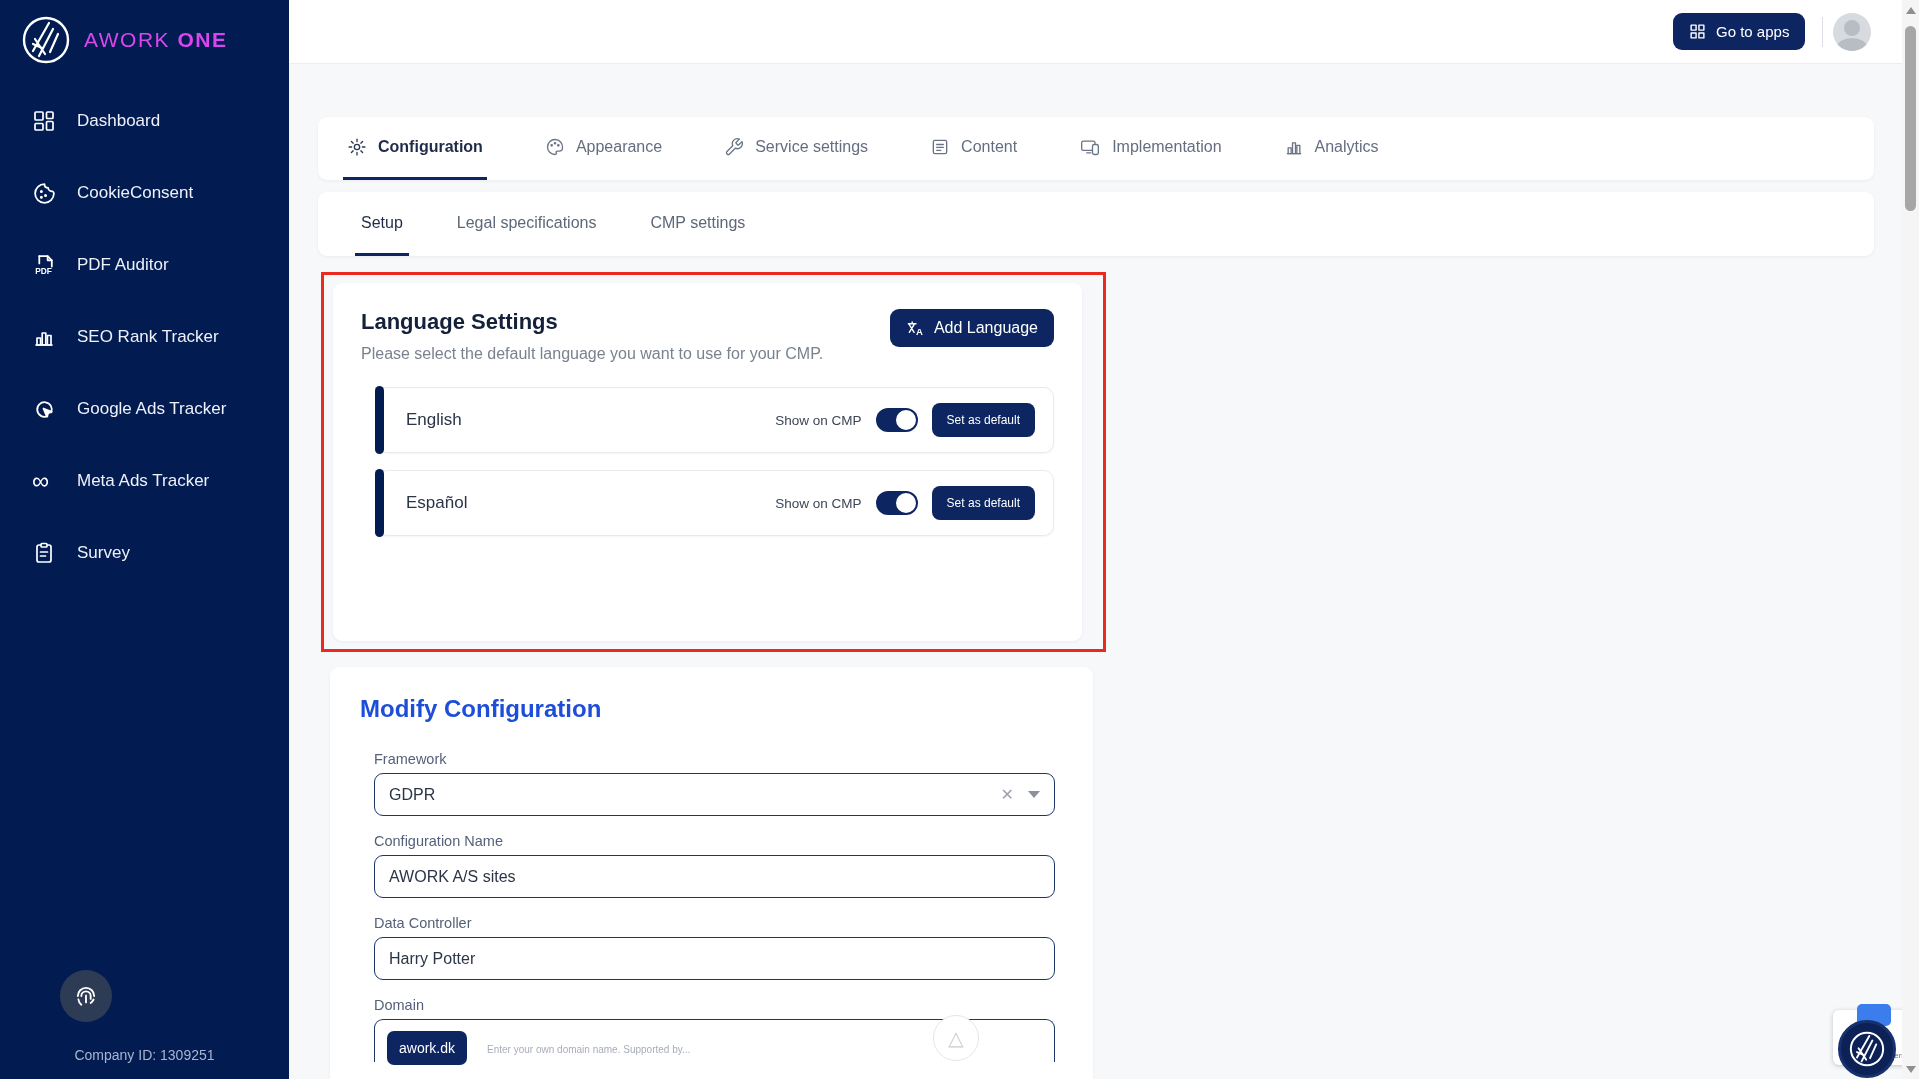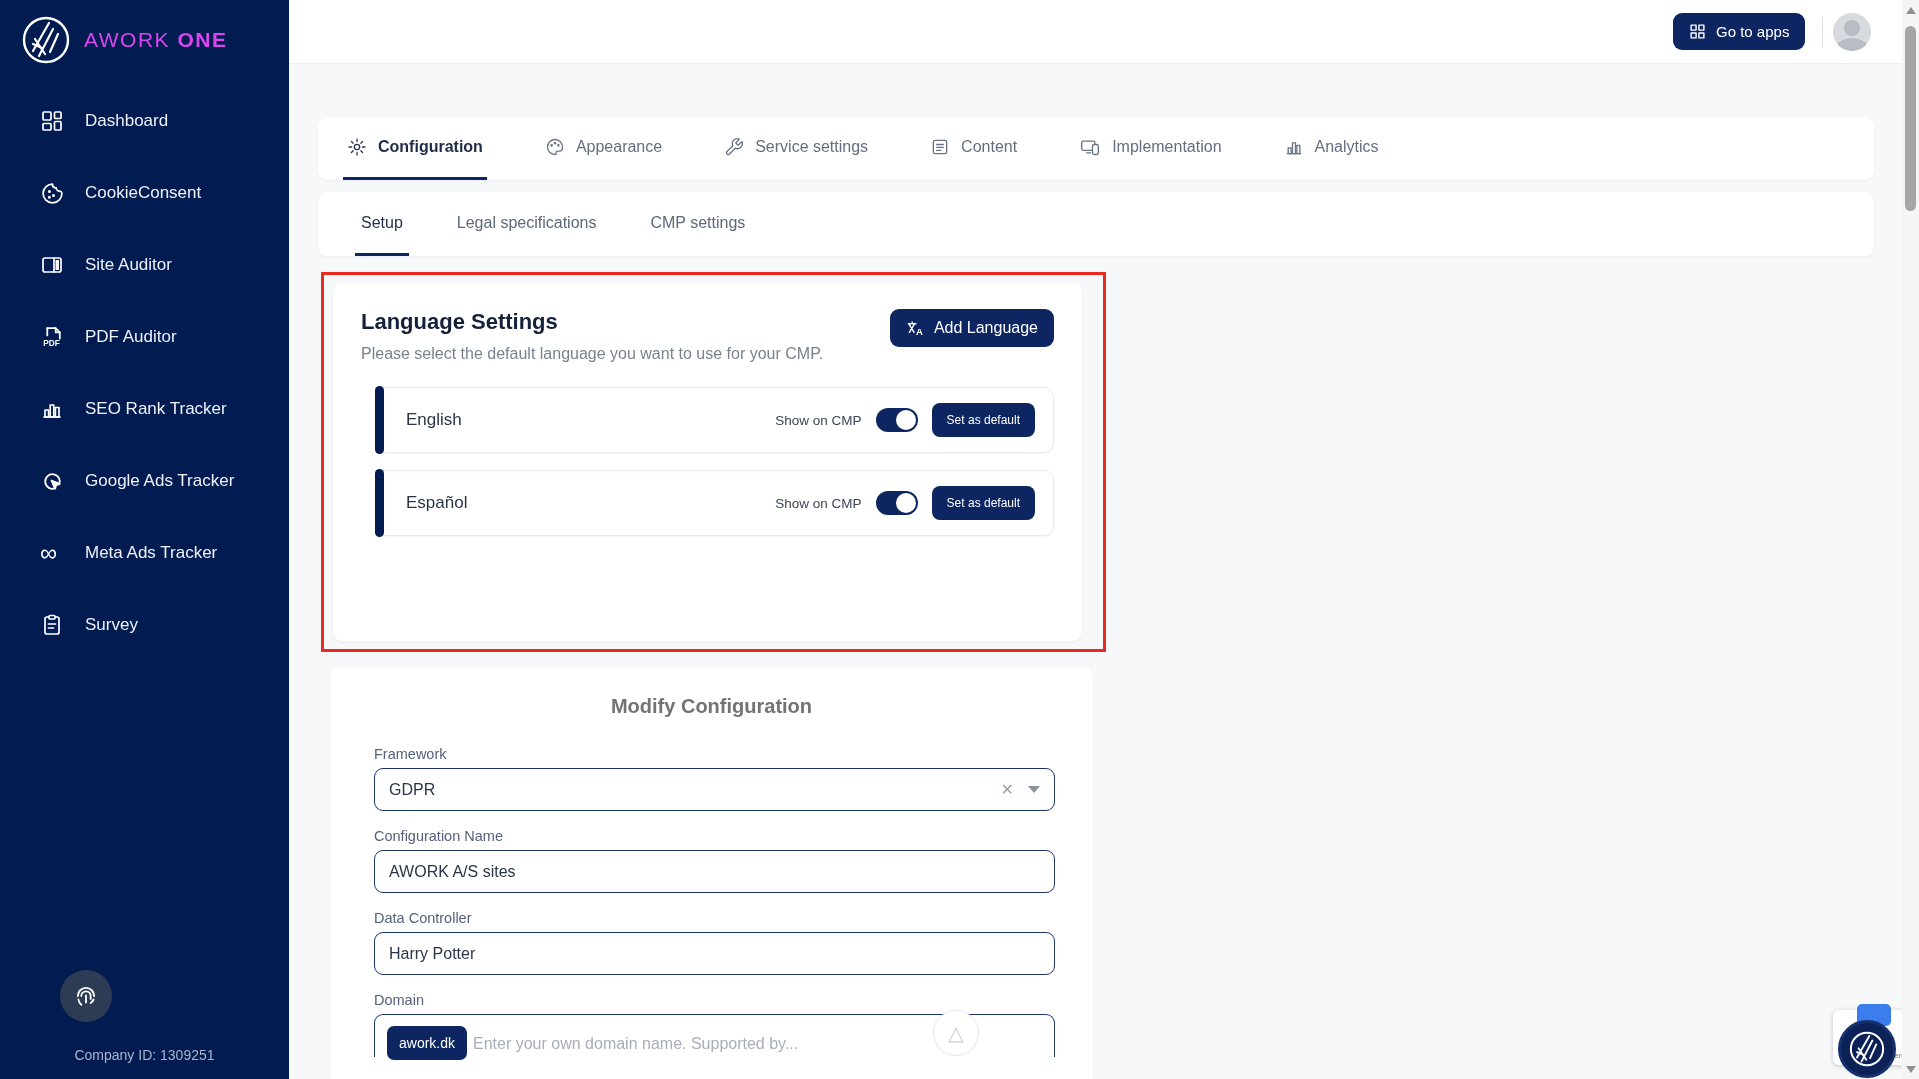--- a/index.html
+++ b/index.html
@@ -5,21 +5,21 @@
   * { margin:0; padding:0; box-sizing:border-box; }
   html,body { width:1919px; height:1079px; overflow:hidden; background:#f7f8fa;
     font-family:"Liberation Sans", sans-serif; }
   #app { position:relative; width:1919px; height:1079px; }
 
   
   .sidebar { position:absolute; left:0; top:0; width:289px; height:1079px; background:#021c52; }
   .logo { position:absolute; left:20px; top:14px; display:flex; align-items:center; gap:12px; }
   .logo-text { color:#d946ef; font-size:21px; letter-spacing:1.5px; }
   .logo-text b { font-weight:700; }
-  .nav { position:absolute; top:99px; left:8px; width:100%; }
+  .nav { position:absolute; top:99px; left:0; width:100%; }
   .nav-item { display:flex; align-items:center; gap:18px; height:44px; margin-bottom:28px;
     padding-left:32px; color:#eef1f8; font-size:17px; cursor:pointer; }
   .nav-item .nicon { width:27px; height:27px; display:flex; align-items:center; justify-content:flex-start; }
   .nav-item .nicon svg { stroke:#ffffff; fill:none; stroke-width:1.7; stroke-linecap:round; stroke-linejoin:round; }
   .infinity { color:#fff; font-size:24px; line-height:20px; font-weight:400; }
   .fp-btn { position:absolute; left:60px; top:970px; width:52px; height:52px; border-radius:50%;
     background:#2e3b54; display:flex; align-items:center; justify-content:center; cursor:pointer; }
   .company-id { position:absolute; left:0; top:1047px; width:289px; text-align:center;
     color:#a9b4cf; font-size:14px; }
 
@@ -78,36 +78,36 @@
   .row-right { margin-left:auto; display:flex; align-items:center; gap:14px; }
   .badge-default { background:#d9f4e3; color:#27a05d; font-size:14px; padding:6px 15px; border-radius:15px; }
   .show-cmp { font-size:13.5px; color:#3d4657; }
   .toggle { width:42px; height:24px; border-radius:13px; background:#0d2560; position:relative; cursor:pointer; }
   .toggle .knob { position:absolute; right:2px; top:2px; width:20px; height:20px; border-radius:50%; background:#fff; }
   .set-default { height:34px; padding:0 15px; background:#0d2560; color:#fff; border:none;
     border-radius:8px; font-size:12px; cursor:pointer; font-family:inherit; }
 
   
   .mod-card { position:absolute; left:330px; top:667px; width:763px; height:430px; padding:28px 30px; }
-  .mod-title { font-size:20px; font-weight:700; color:#737373;text-align:center; }
+  .mod-title { font-size:24px; font-weight:700; color:#1d4ed8; }
   .mod-sub { margin-top:9px; font-size:15.5px; color:#79828f; }
   .form { margin-top:28px; margin-left:14px; width:681px; }
   .f-label { font-size:14.5px; color:#55617a; margin-bottom:6px; }
   .f-input, .f-select { width:100%; height:43px; border:1.5px solid #1d3668; border-radius:9px;
     font-size:16px; color:#2a3547; padding:0 14px; background:#fff; font-family:inherit; }
   .f-group { margin-bottom:17px; }
   .f-select { display:flex; align-items:center; }
   .sel-x { margin-left:auto; color:#9aa1ad; font-size:16px; cursor:pointer; }
   .sel-caret { margin-left:14px; width:0; height:0; border-left:6px solid transparent;
     border-right:6px solid transparent; border-top:7px solid #8a909c; cursor:pointer; }
   .domain-box { position:relative; width:100%; height:43px; border:1.5px solid #1d3668;
     border-radius:9px 9px 0 0; border-bottom:none; background:#fff; display:flex; align-items:center; padding:0 12px; }
   .domain-chip { background:#0d2560; color:#fff; font-size:14px; padding:9px 12px; border-radius:7px;
     margin-top:14px; white-space:nowrap; }
-  .domain-ph { color:#a7adba; font-size:16px; margin-left:6px; margin-top:16px; white-space:nowrap; }
+  .domain-ph { color:#a7adba; font-size:10px; margin-left:20px; margin-top:16px; white-space:nowrap; }
   .domain-watermark { position:absolute; right:75px; top:-5px; width:46px; height:46px; border-radius:50%;
     background:#fff; border:1px solid #e4e6ea; display:flex; align-items:center; justify-content:center;
     color:#c9cdd4; font-size:20px; }
 
   
   .rc-card { position:absolute; left:1833px; top:1010px; width:83px; height:55px; background:#fff;
     border-radius:6px; box-shadow:0 1px 5px rgba(0,0,0,.22); }
   .rc-blue { position:absolute; left:24px; top:-6px; width:34px; height:22px; background:#3b7ded; border-radius:5px; }
   .rc-text { position:absolute; right:4px; bottom:5px; font-size:8px; color:#6b7280; }
   .brand-bubble { position:absolute; left:1838px; top:1020px; width:58px; height:58px; border-radius:50%;
@@ -144,30 +144,20 @@
       <div class="nav-item">
         <span class="nicon">
           <svg width="25" height="25" viewBox="0 0 24 24">
               <path d="M21 12a9 9 0 1 1-9-9c0 2 1.5 3.5 3.5 3.5 0 2 2 3.5 4 3.5.5 0 1.5 1 1.5 2z"></path>
               <circle cx="9" cy="10" r="0.6" fill="#fff"></circle>
               <circle cx="13" cy="14" r="0.6" fill="#fff"></circle>
               <circle cx="9" cy="15.5" r="0.6" fill="#fff"></circle>
             </svg>
         </span>
         <span>CookieConsent</span>
-      </div>
-      <div class="nav-item">
-        <span class="nicon">
-          <svg width="24" height="24" viewBox="0 0 24 24">
-              <rect x="3" y="5" width="18" height="14" rx="2"></rect>
-              <line x1="14" y1="5" x2="14" y2="19"></line>
-              <rect x="15.5" y="7" width="3.5" height="10" fill="#fff" stroke="none"></rect>
-            </svg>
-        </span>
-        <span>Site Auditor</span>
       </div>
       <div class="nav-item">
         <span class="nicon">
           <svg width="25" height="25" viewBox="0 0 24 24">
               <path d="M7 3h8l4 4v6"></path>
               <path d="M7 3v7"></path>
               <path d="M15 3v4h4"></path>
               <text x="3" y="20" font-size="8" fill="#fff" stroke="none" font-family="Liberation Sans, sans-serif" font-weight="bold">PDF</text>
             </svg>
         </span>

